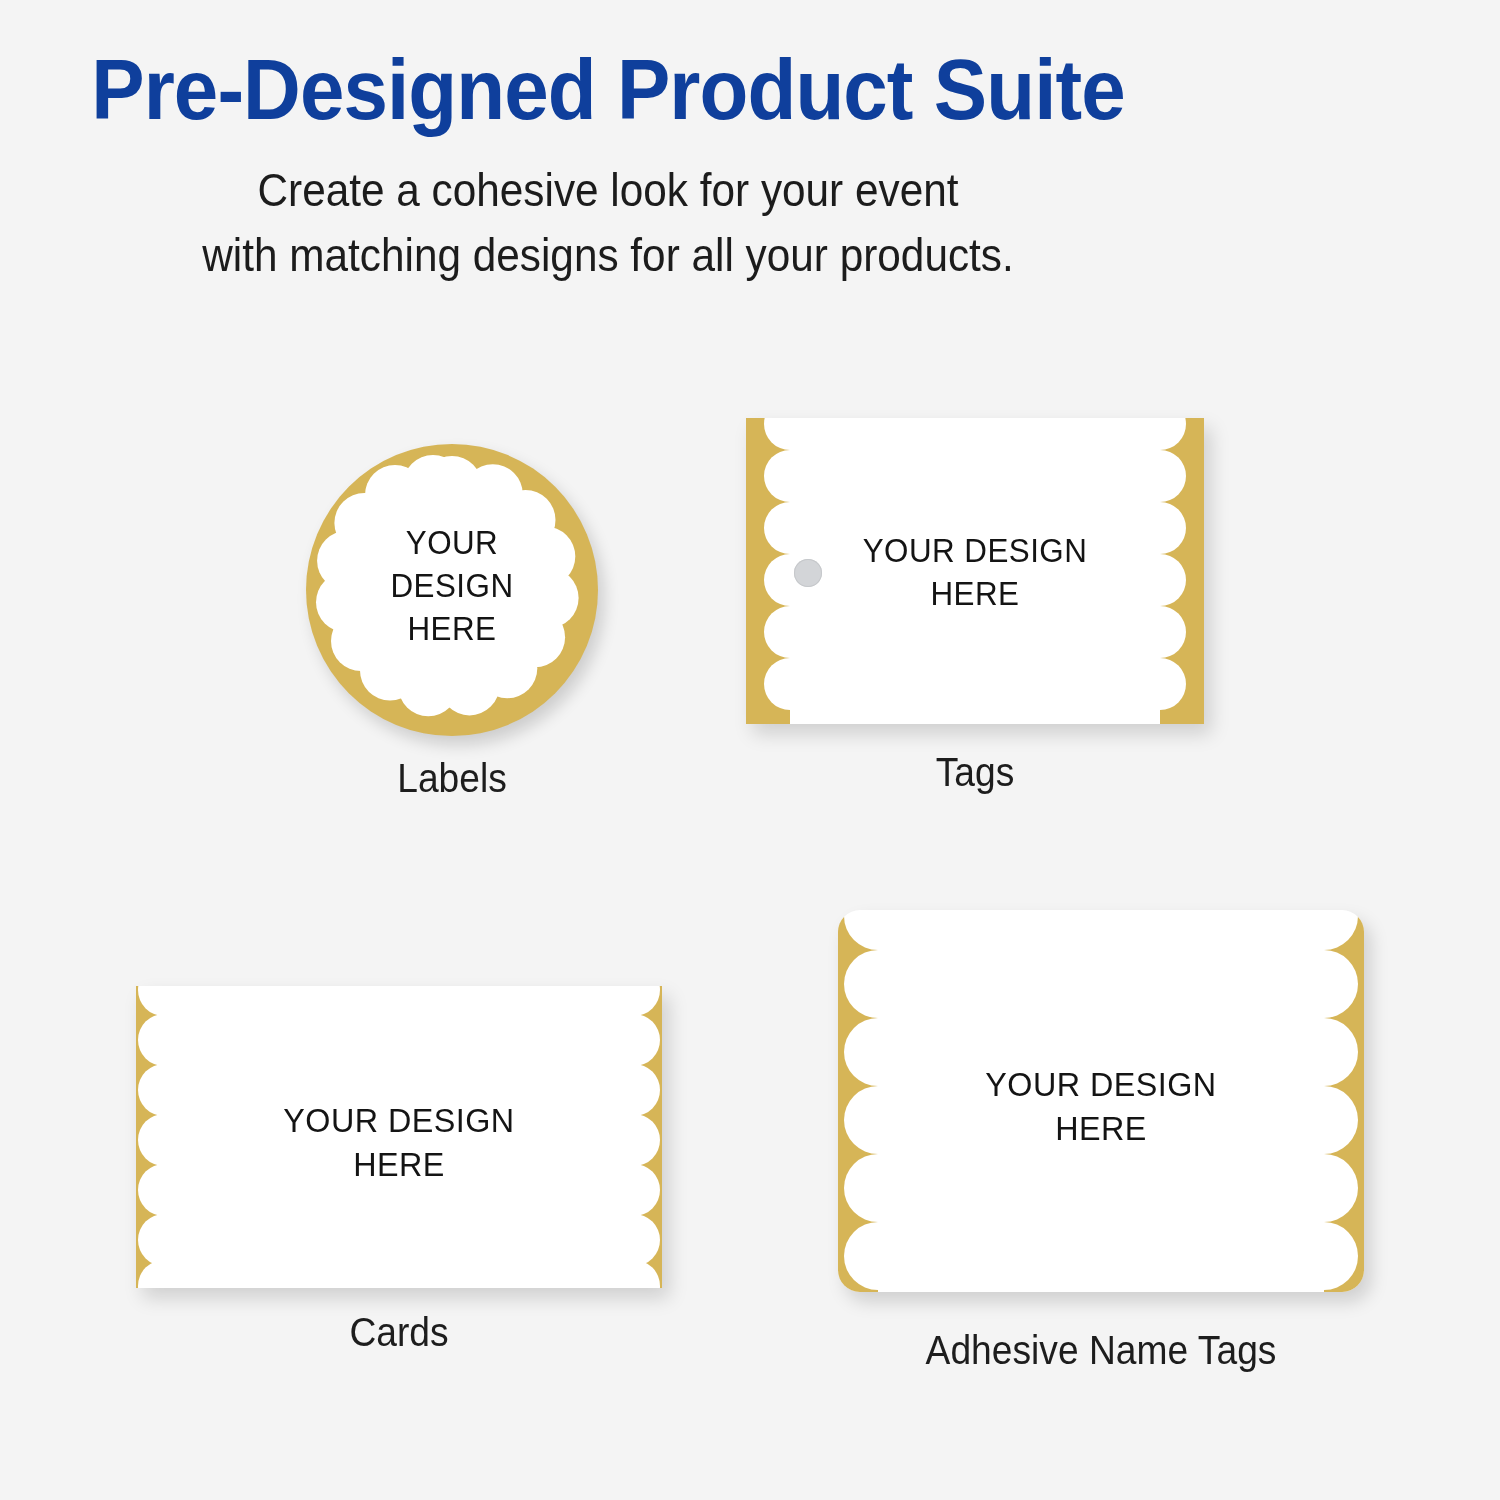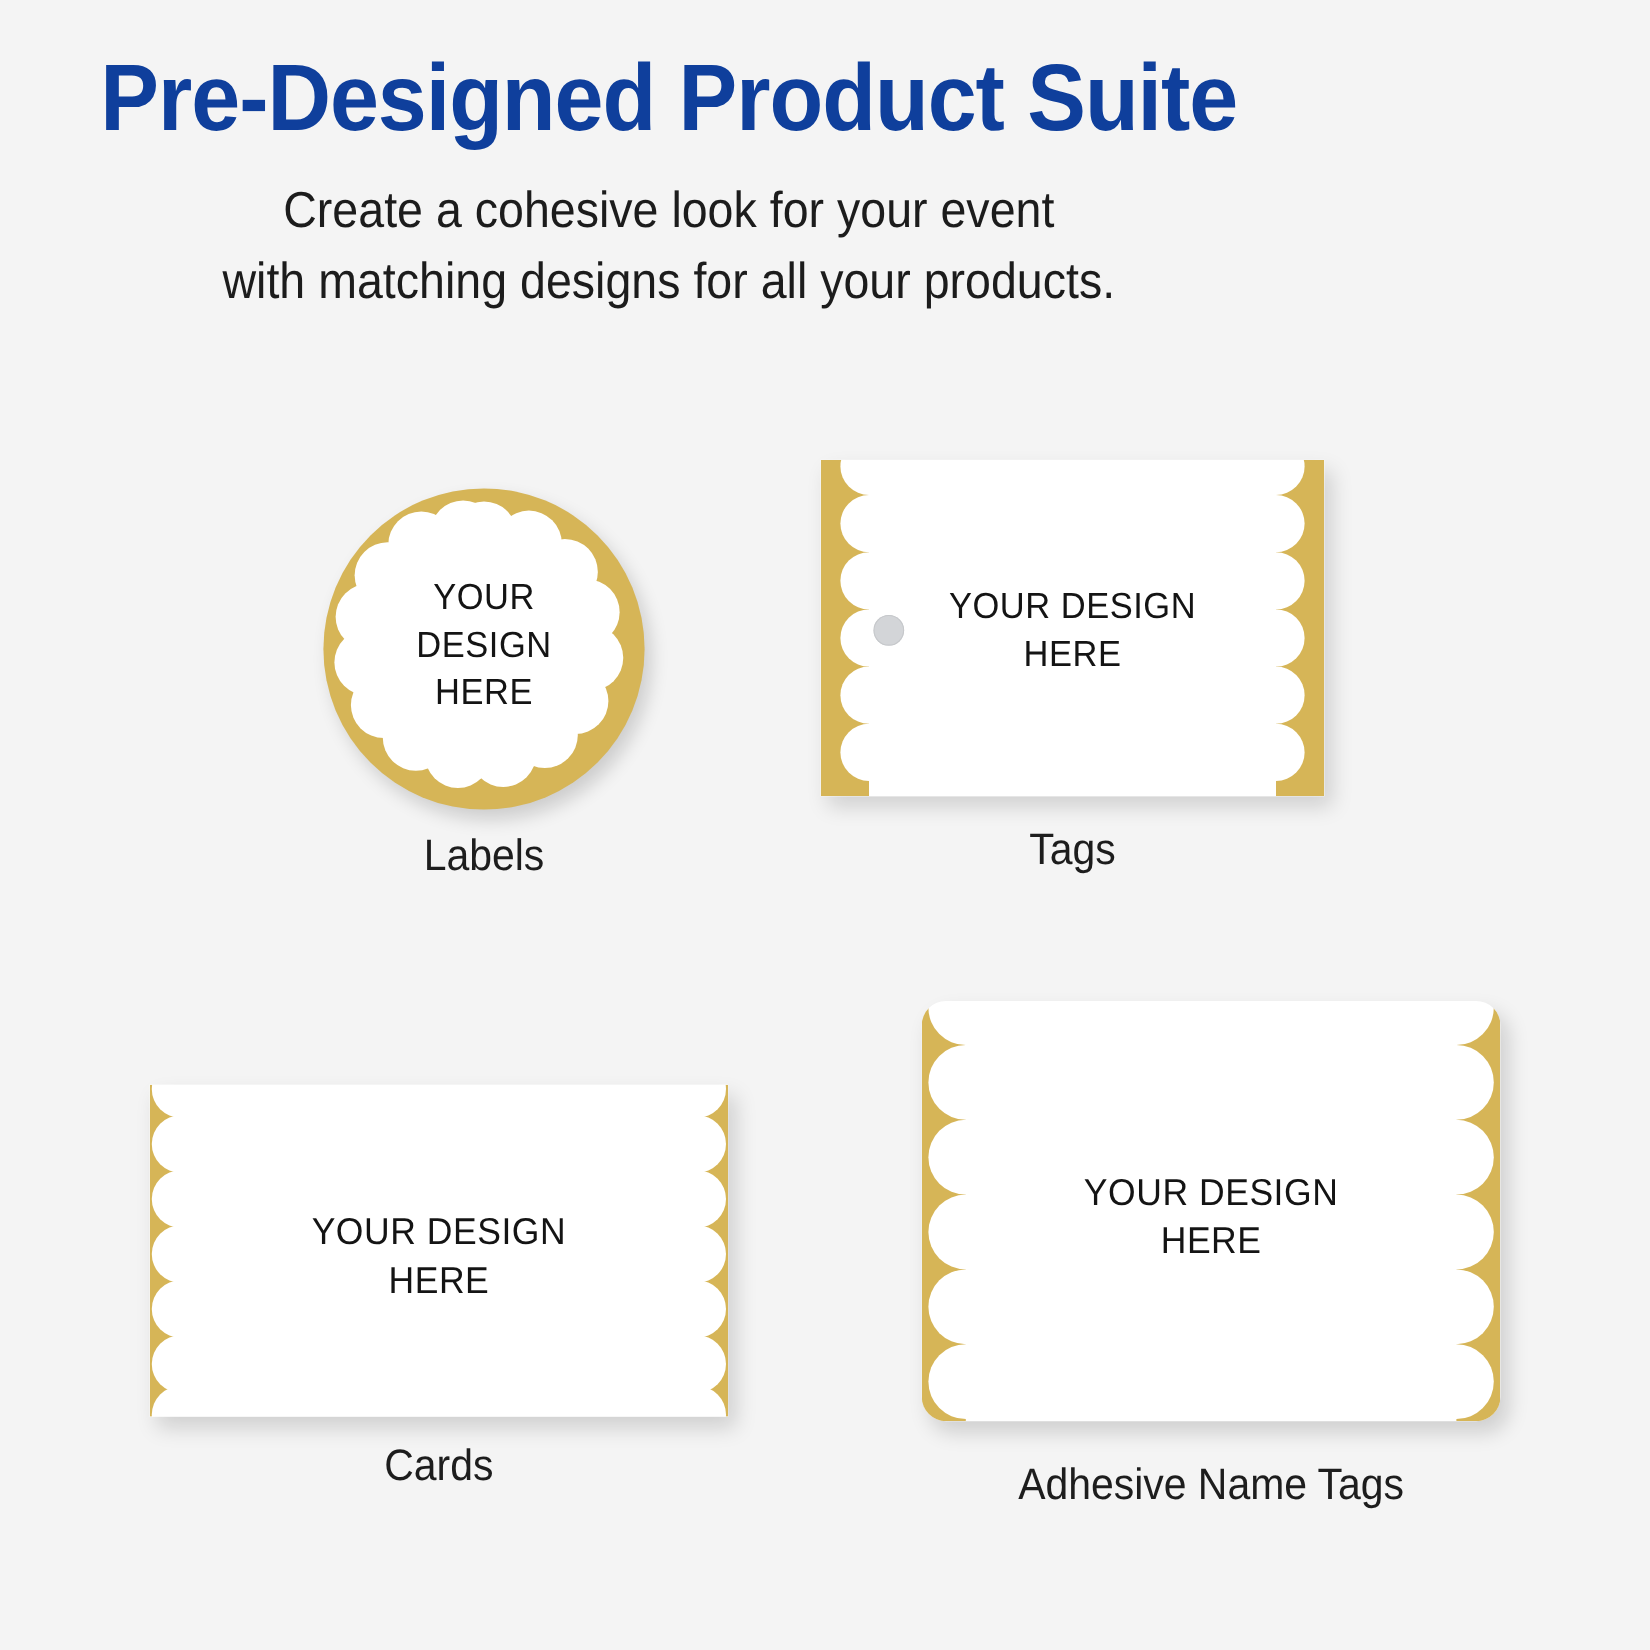--- a/index.html
+++ b/index.html
@@ -67,21 +67,21 @@
     font-family: "Liberation Sans Narrow", "Liberation Sans", sans-serif;
     color: #141414;
     letter-spacing: 0.5px;
     line-height: 1.30;
     transform: scaleX(0.95);
     pointer-events: none;
   }
 
   
   #label-wrap {
-    left: 294px;
+    left: 306px;
     top: 444px;
     width: 292px;
     height: 292px;
   }
   #label-disc {
     position: absolute;
     inset: 0;
     border-radius: 50%;
     background: #d6b557;
     box-shadow: 6px 9px 16px rgba(0,0,0,0.16);

